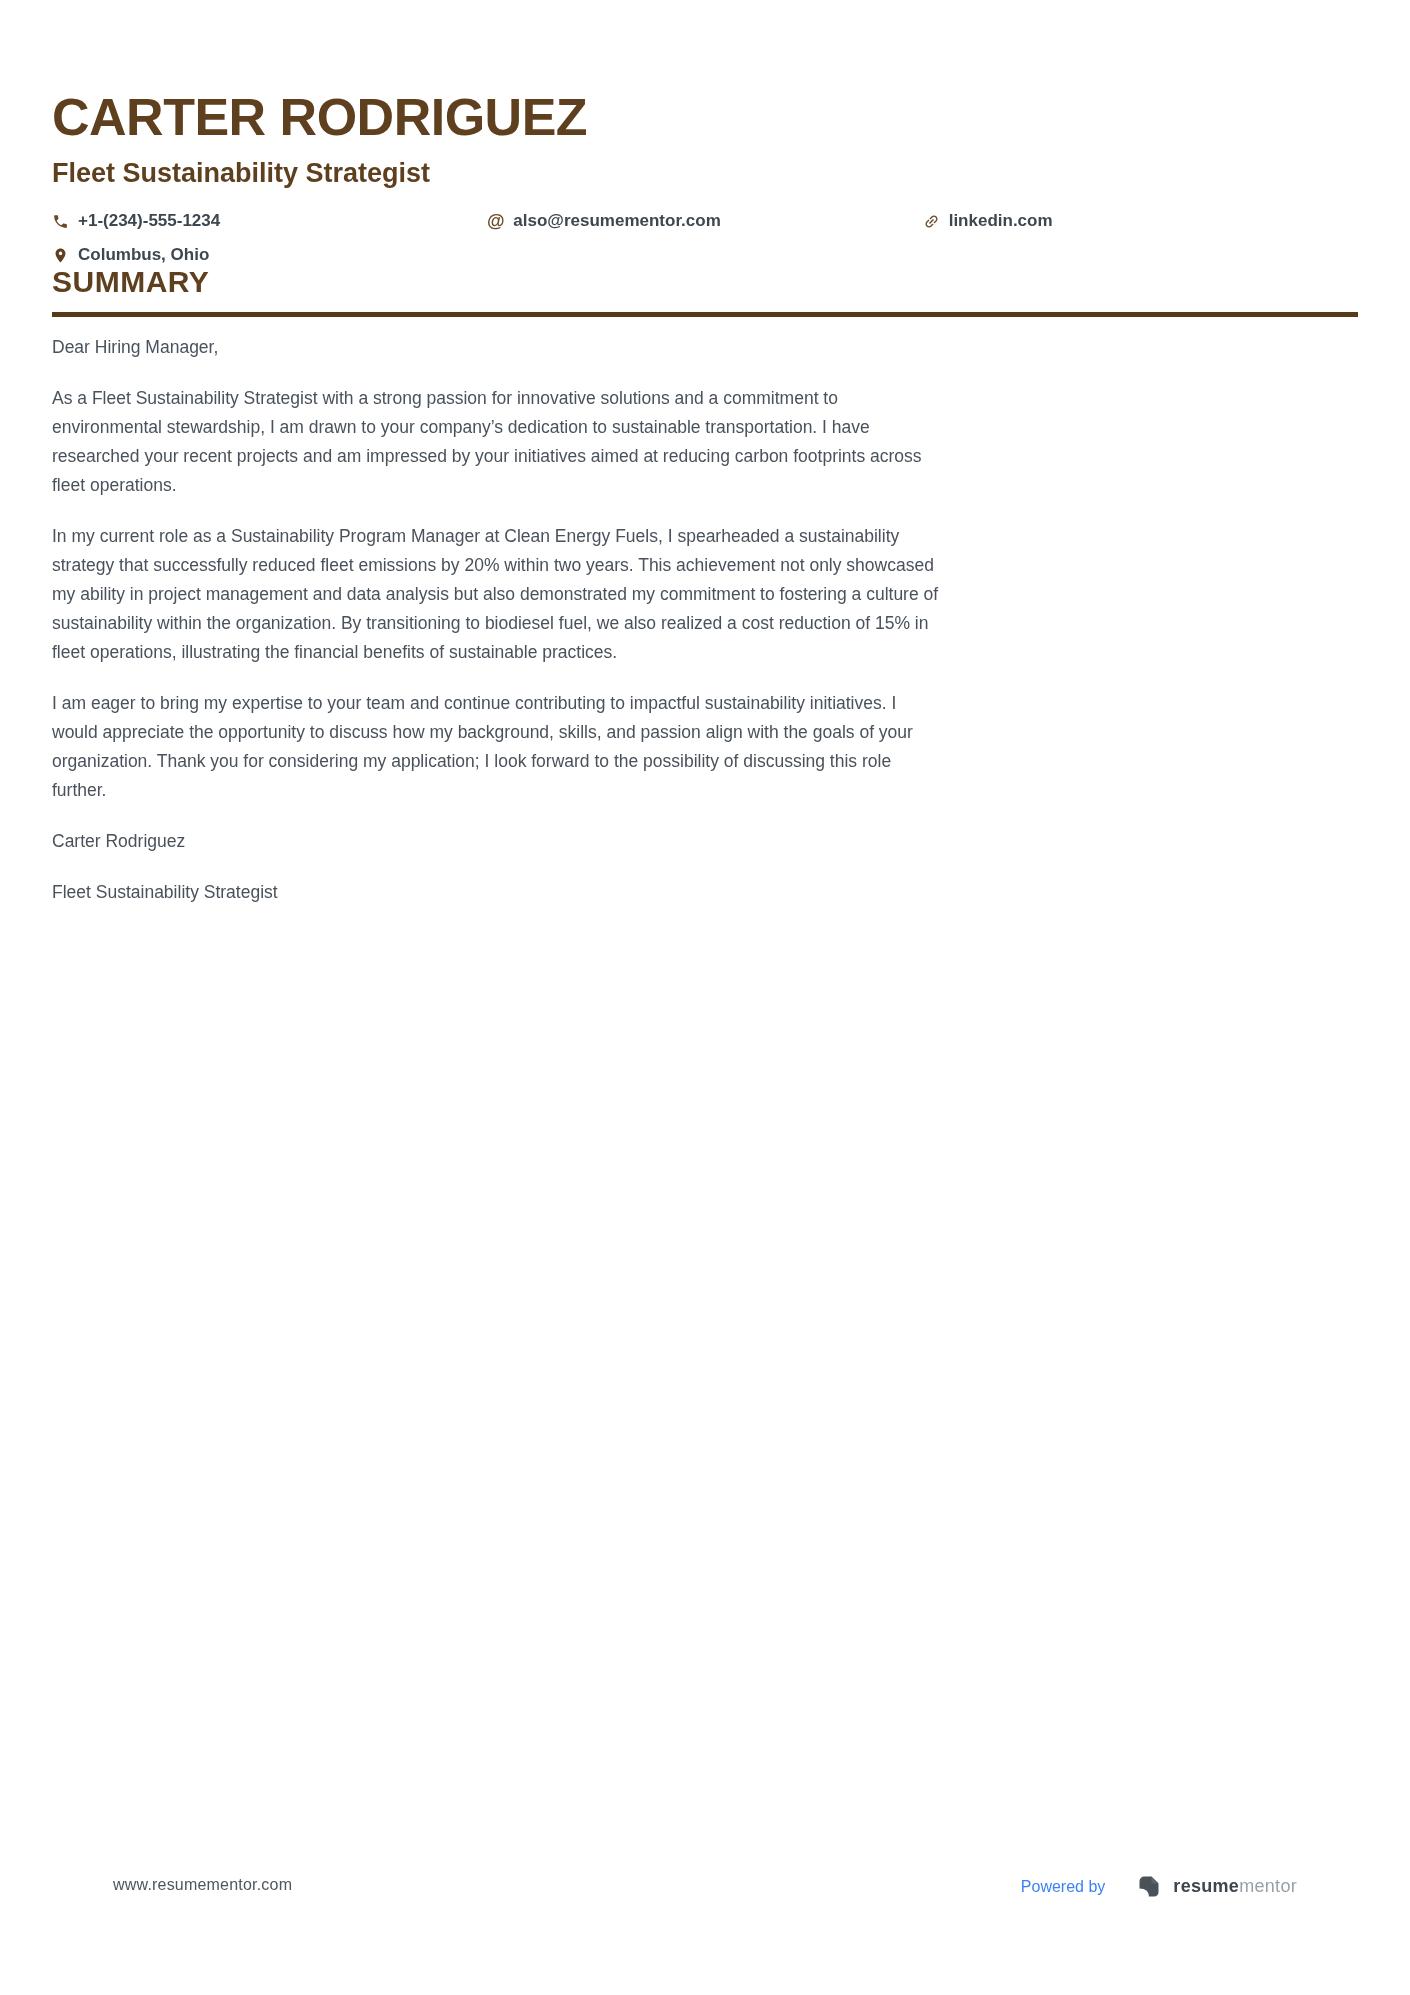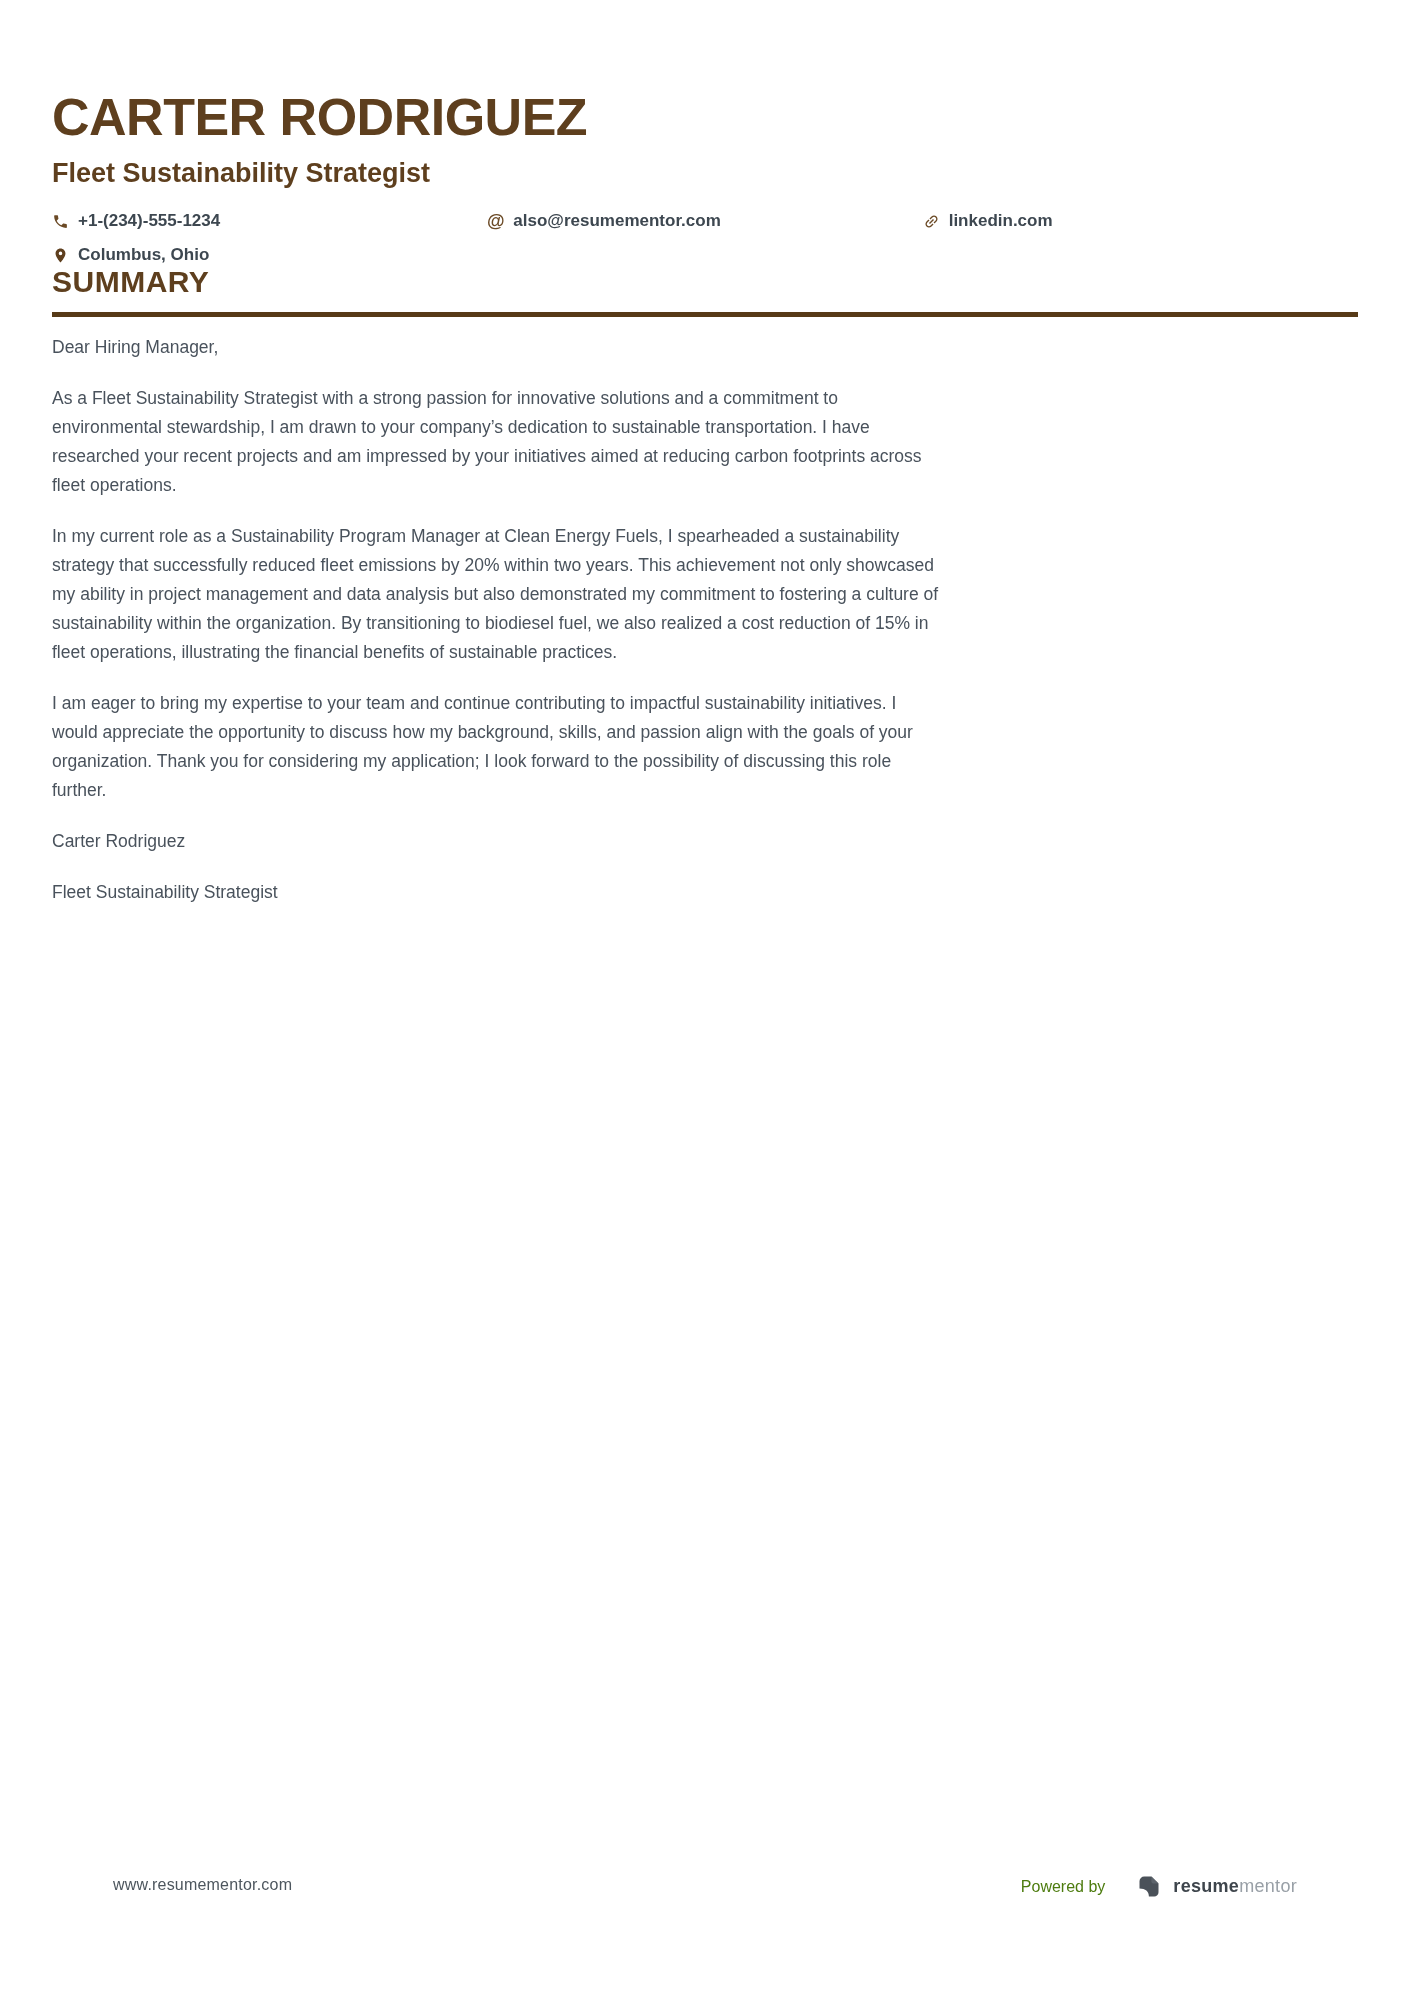--- a/index.html
+++ b/index.html
@@ -74,21 +74,21 @@
     top: 1876px;
     padding: 0 113px;
     display: flex;
     justify-content: space-between;
     align-items: flex-start;
   }
   .footer-site {
     font-size: 16px; color: #4d565e; letter-spacing: 0.2px;
   }
   .footer-right { display: flex; align-items: center; gap: 34px; }
-  .powered-by { font-size: 16px; color: #4d7c0f; margin-left: 12px; }
+  .powered-by { font-size: 16px; color: #3b82f6; margin-left: 12px; }
   .brand { display: flex; align-items: center; gap: 14px; }
   .brand-icon { width: 20px; height: 21px; display: inline-flex; }
   .brand-text { font-size: 18px; letter-spacing: 0.3px; }
   .brand-bold { font-weight: 700; color: #3e454c; }
   .brand-light { font-weight: 500; color: #99a0a7; }
 </style>
 </head>
 <body>
 
 <div class="page">

